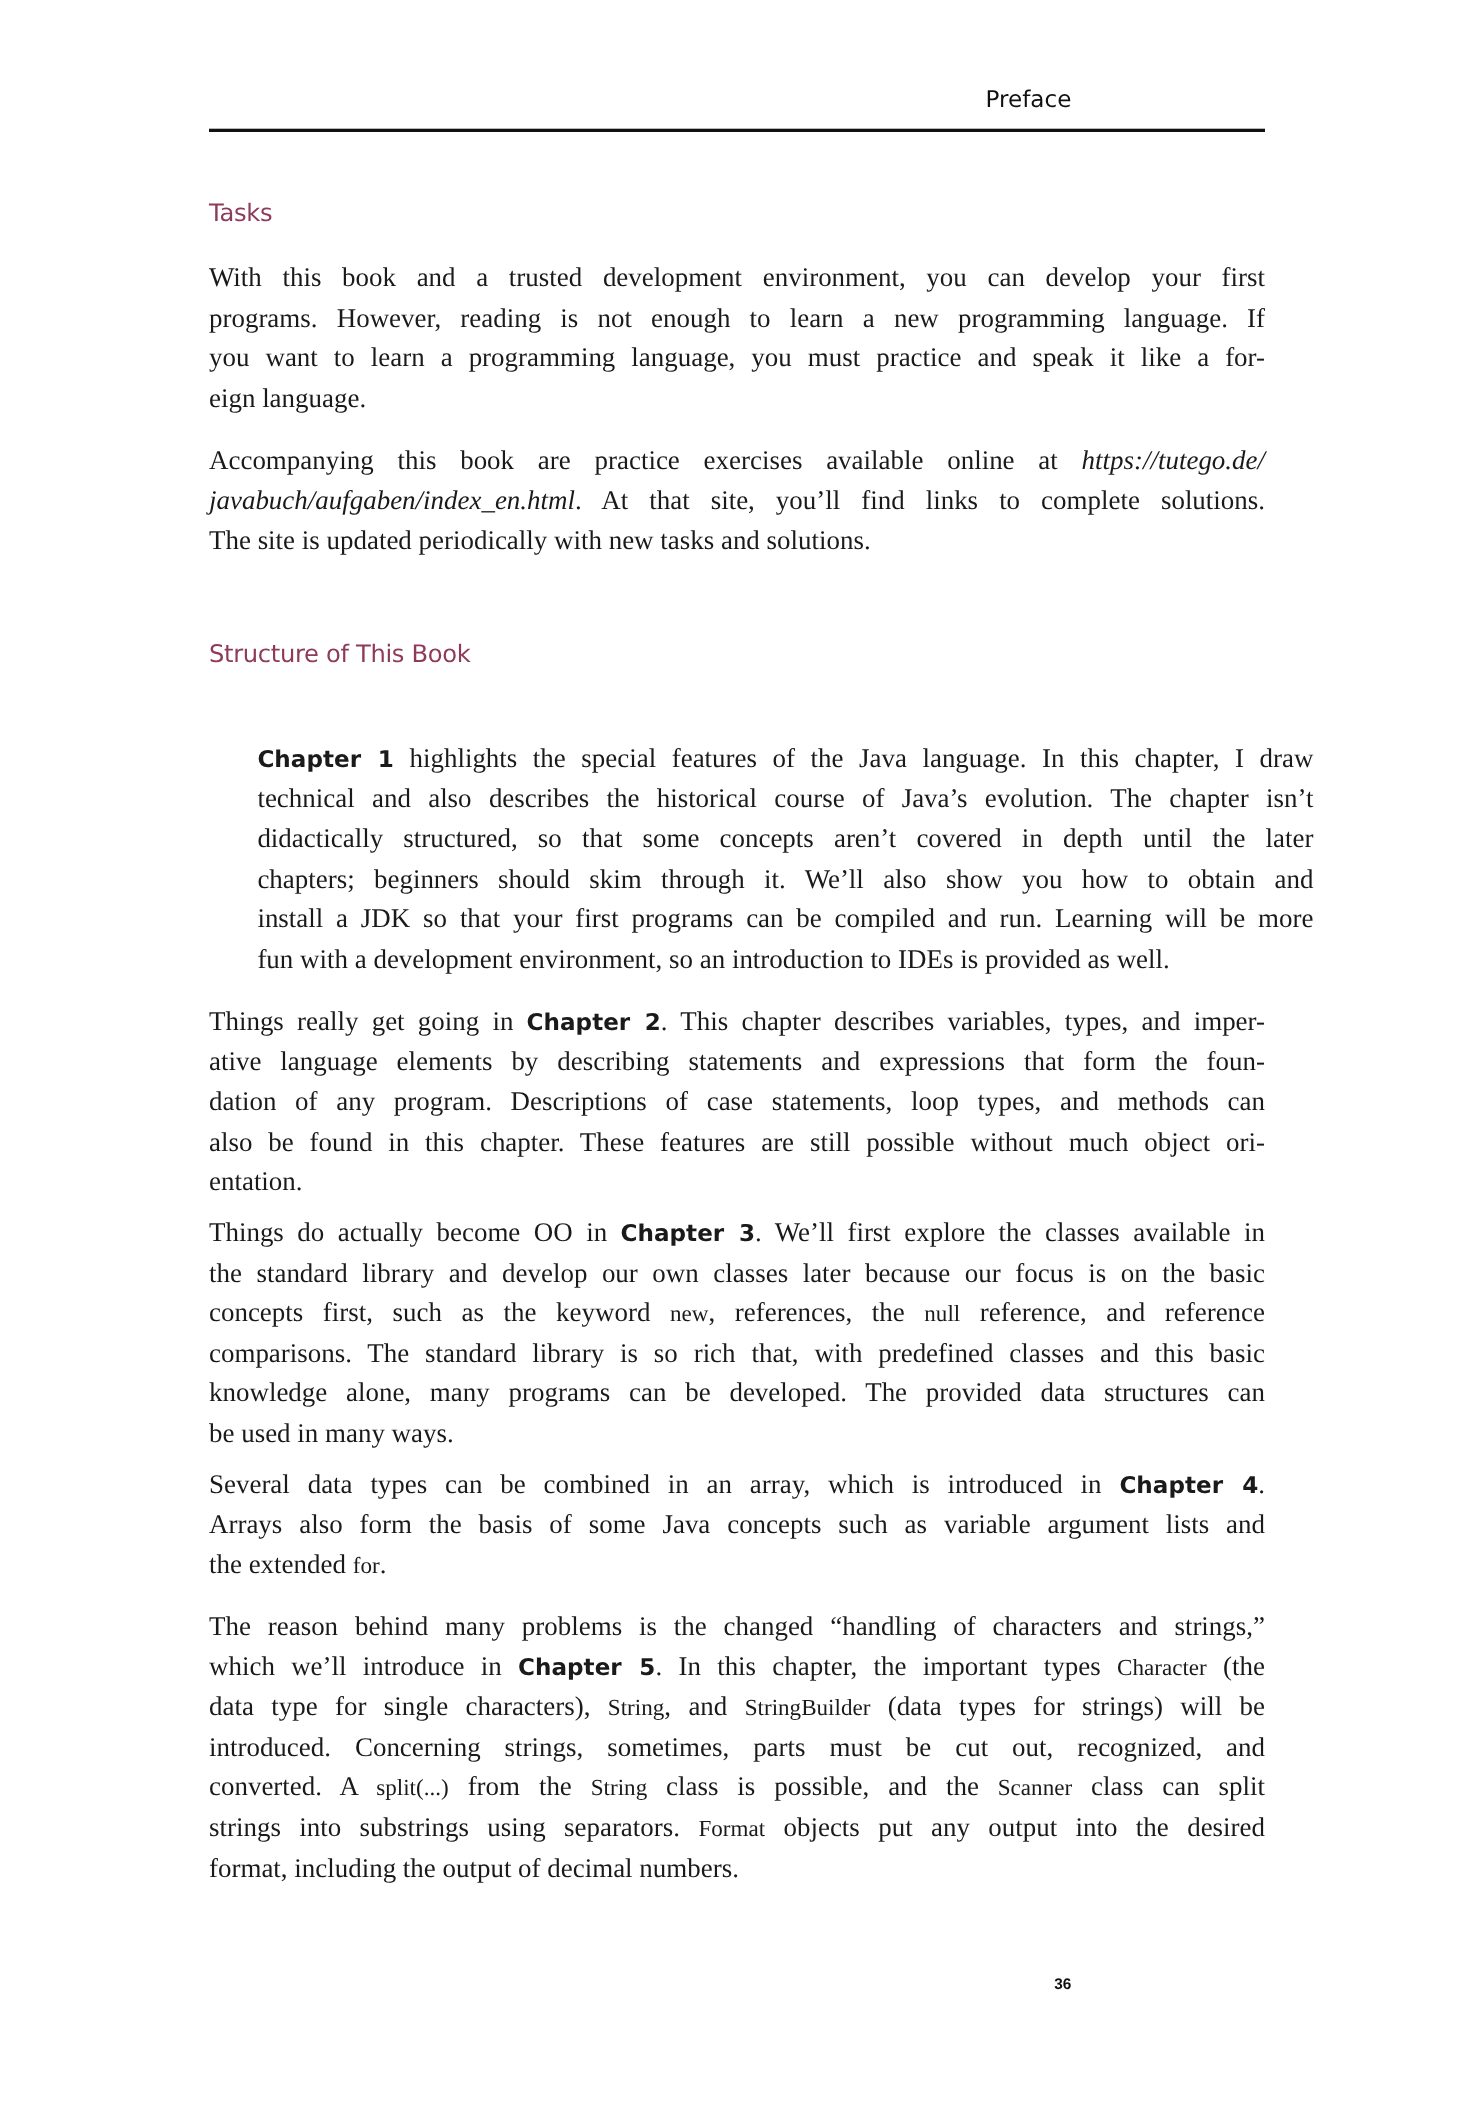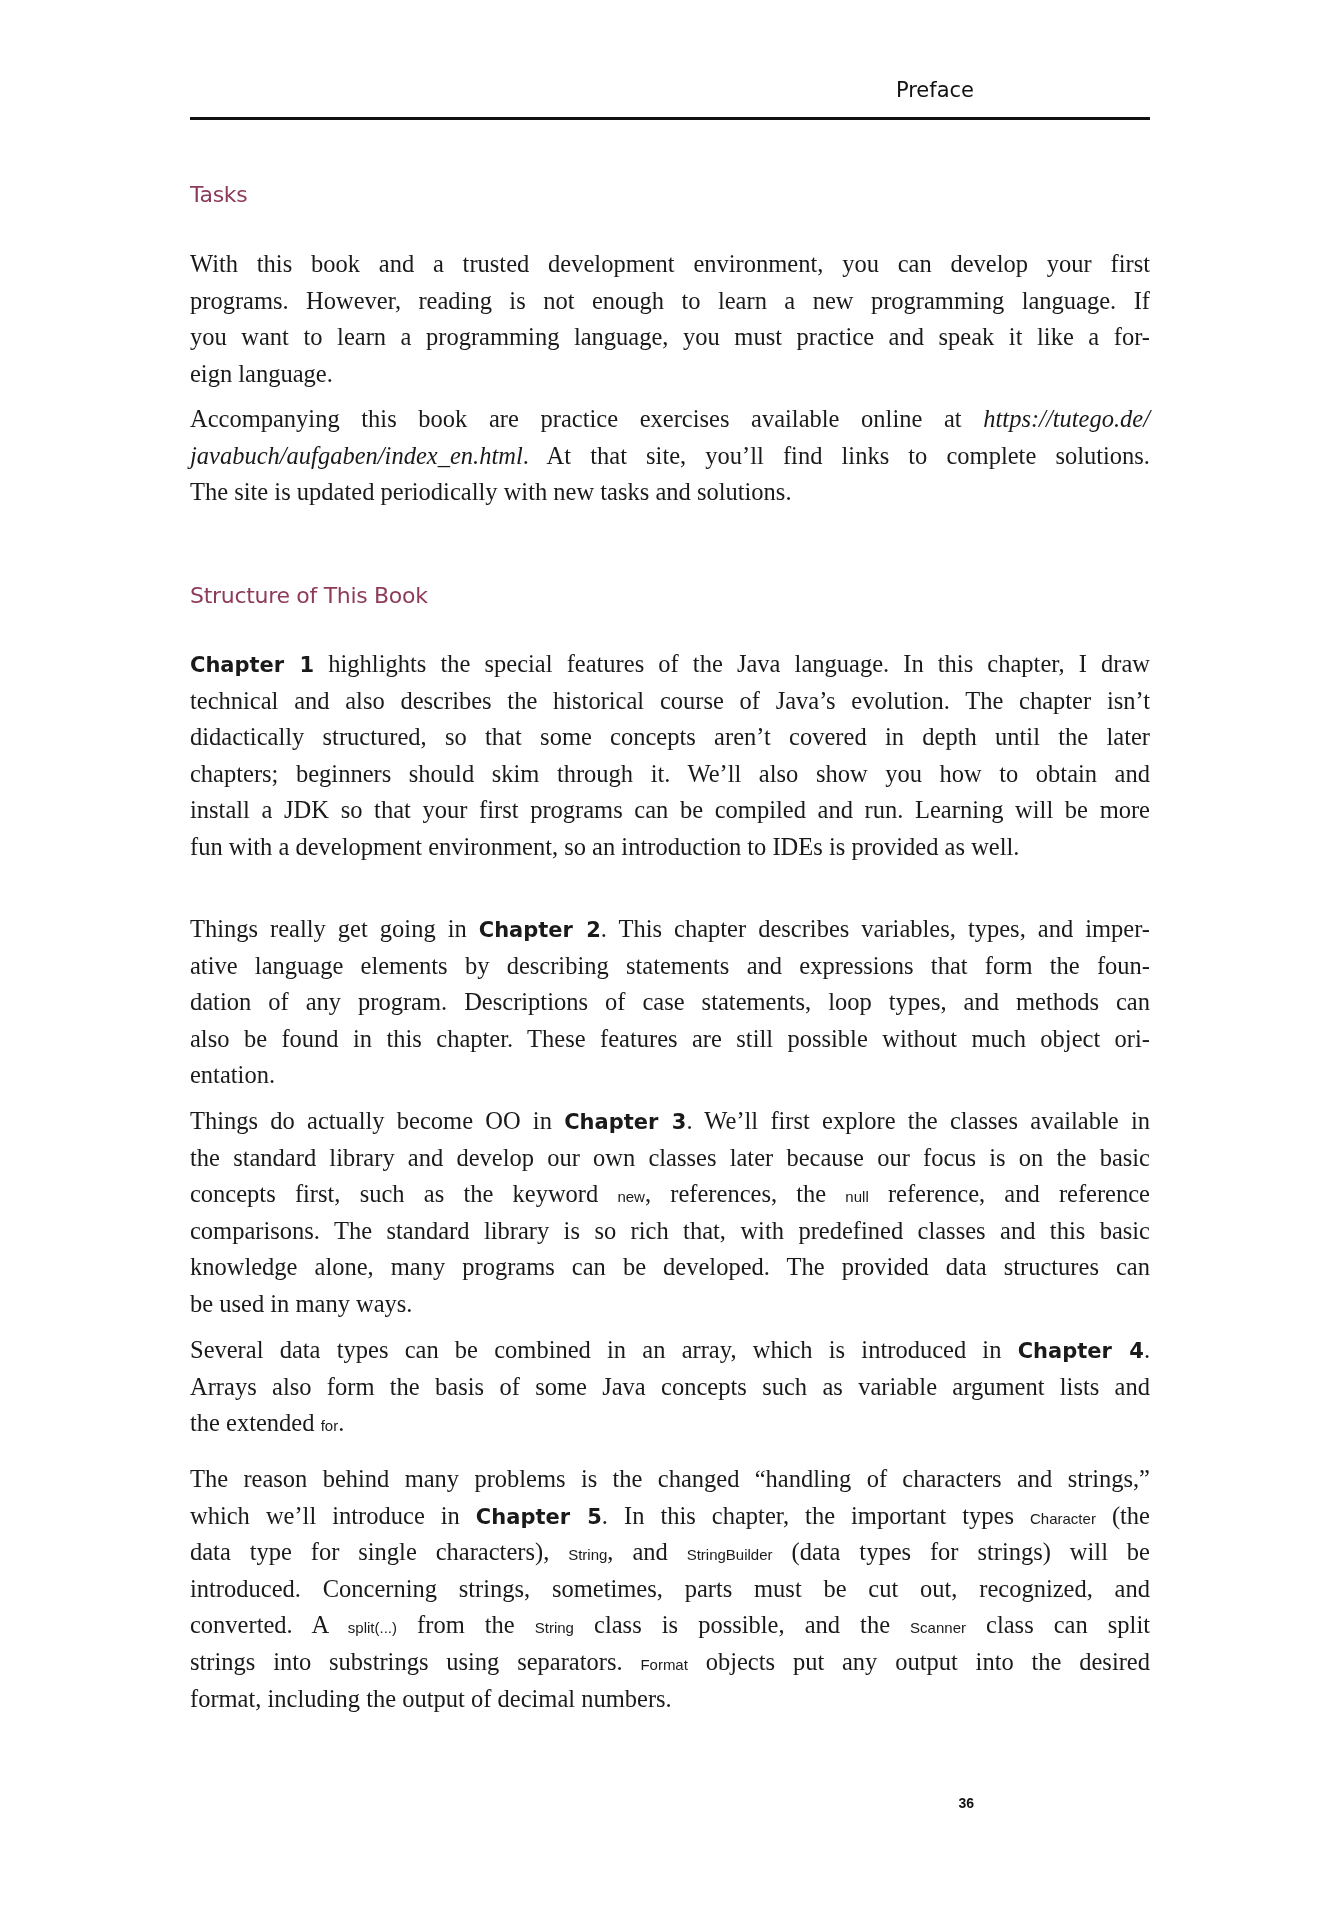--- a/index.html
+++ b/index.html
@@ -18,57 +18,57 @@
   .para {
     font-family: "Liberation Serif", serif; font-size: 24.5px; color: #1a1a1a;
     margin: 0;
   }
   .line {
     display: block; height: 36.6px; line-height: 36.6px; white-space: nowrap;
     text-align: justify; text-align-last: justify;
   }
   .line.last { text-align-last: left; }
   .bold { font-family: "DejaVu Sans", sans-serif; font-weight: bold; font-size: 21px; }
-  .code { font-family: Liberation Sans, sans-serif; font-size: 15px; }
+  .code { font-family: Liberation Serif, serif; font-size: 21px; }
   .url { font-style: italic; }
   .page-number {
     position: absolute; right: 194px; top: 1795px;
     font-family: Liberation Sans, sans-serif; font-weight: bold; font-size: 14px; color: #111;
   }
 </style>
 </head>
 <body>
 
 <div class="page">
 
   <div class="running-head">Preface</div>
   <div class="rule"></div>
 
   <div class="col" style="top:182px;">
     <h2>Tasks</h2>
   </div>
 
-  <div class="col para" style="top:246px;">
+  <div class="col para" style="top:235px;">
     <span class="line">With this book and a trusted development environment, you can develop your first</span>
     <span class="line">programs. However, reading is not enough to learn a new programming language. If</span>
     <span class="line">you want to learn a programming language, you must practice and speak it like a for-</span>
     <span class="line last">eign language.</span>
   </div>
 
   <div class="col para" style="top:401px;">
     <span class="line"><span>Accompanying this book are practice exercises available online at </span><span class="url">https://tutego.de/</span></span>
     <span class="line"><span class="url">javabuch/aufgaben/index_en.html</span><span>. At that site, you’ll find links to complete solutions.</span></span>
     <span class="line last">The site is updated periodically with new tasks and solutions.</span>
   </div>
 
   <div class="col" style="top:583px;">
     <h2>Structure of This Book</h2>
   </div>
 
-  <div class="col para" style="top:646px;">
+  <div class="col para" style="top:672px;margin-left:44px;">
     <span class="line"><span class="bold">Chapter 1</span><span> highlights the special features of the Java language. In this chapter, I draw</span></span>
     <span class="line">technical and also describes the historical course of Java’s evolution. The chapter isn’t</span>
     <span class="line">didactically structured, so that some concepts aren’t covered in depth until the later</span>
     <span class="line">chapters; beginners should skim through it. We’ll also show you how to obtain and</span>
     <span class="line">install a JDK so that your first programs can be compiled and run. Learning will be more</span>
     <span class="line last">fun with a development environment, so an introduction to IDEs is provided as well.</span>
   </div>
 
   <div class="col para" style="top:911px;">
     <span class="line"><span>Things really get going in </span><span class="bold">Chapter 2</span><span>. This chapter describes variables, types, and imper-</span></span>

